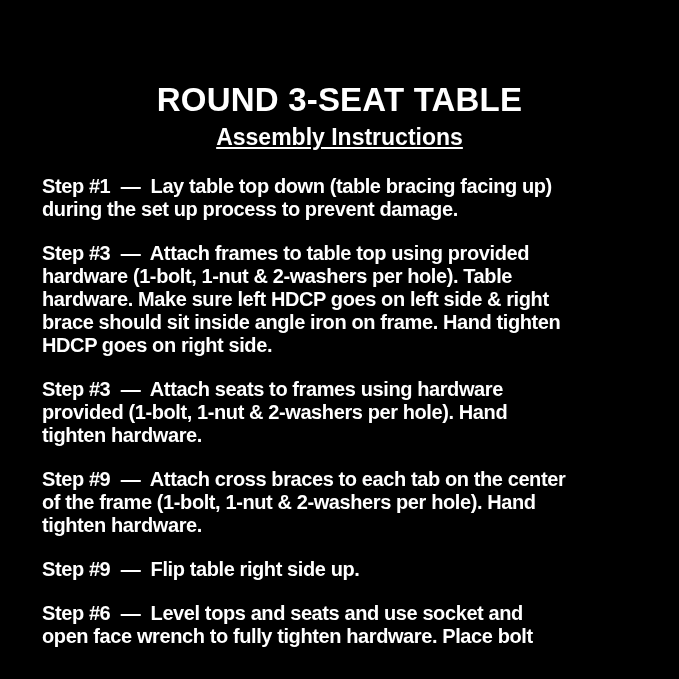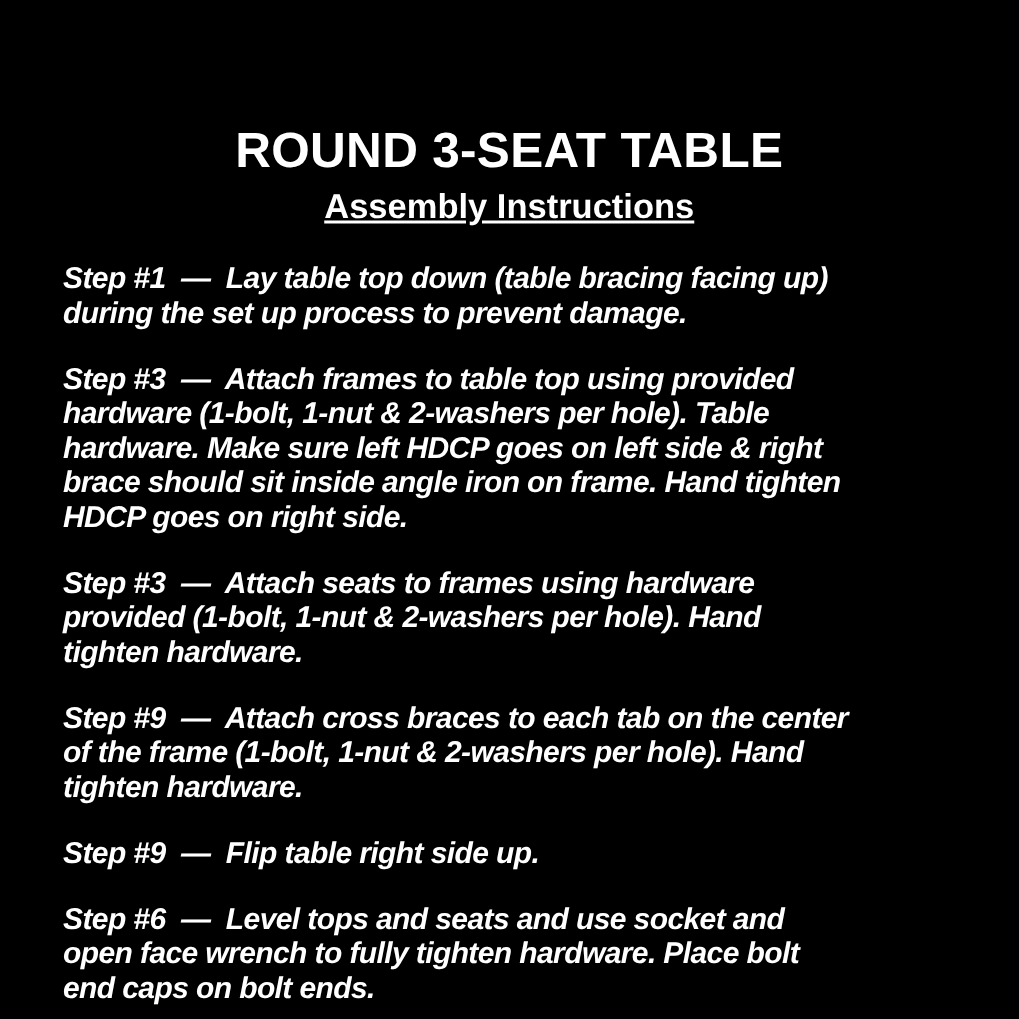--- a/index.html
+++ b/index.html
@@ -34,21 +34,20 @@
     text-align: center;
     font-size: 23px;
     line-height: 30px;
     text-decoration: underline;
   }
   .steps {
     margin: 23px 20px 0 42px;
     font-size: 20px;
     line-height: 23px;
     letter-spacing: -0.4px;
-    font-style: italic;
   }
   .step {
     margin: 0 0 21px 0;
   }
   .line {
     white-space: pre;
   }
 </style>
 </head>
 <body>
@@ -84,17 +83,16 @@
       <div class="line">tighten hardware.</div>
     </div>
 
     <div class="step">
       <div class="line">Step #9  —  Flip table right side up.</div>
     </div>
 
     <div class="step">
       <div class="line">Step #6  —  Level tops and seats and use socket and</div>
       <div class="line">open face wrench to fully tighten hardware. Place bolt</div>
-      <div class="line">end caps on bolt ends.</div>
     </div>
 
   </div>
 </div>
 
 </body></html>

